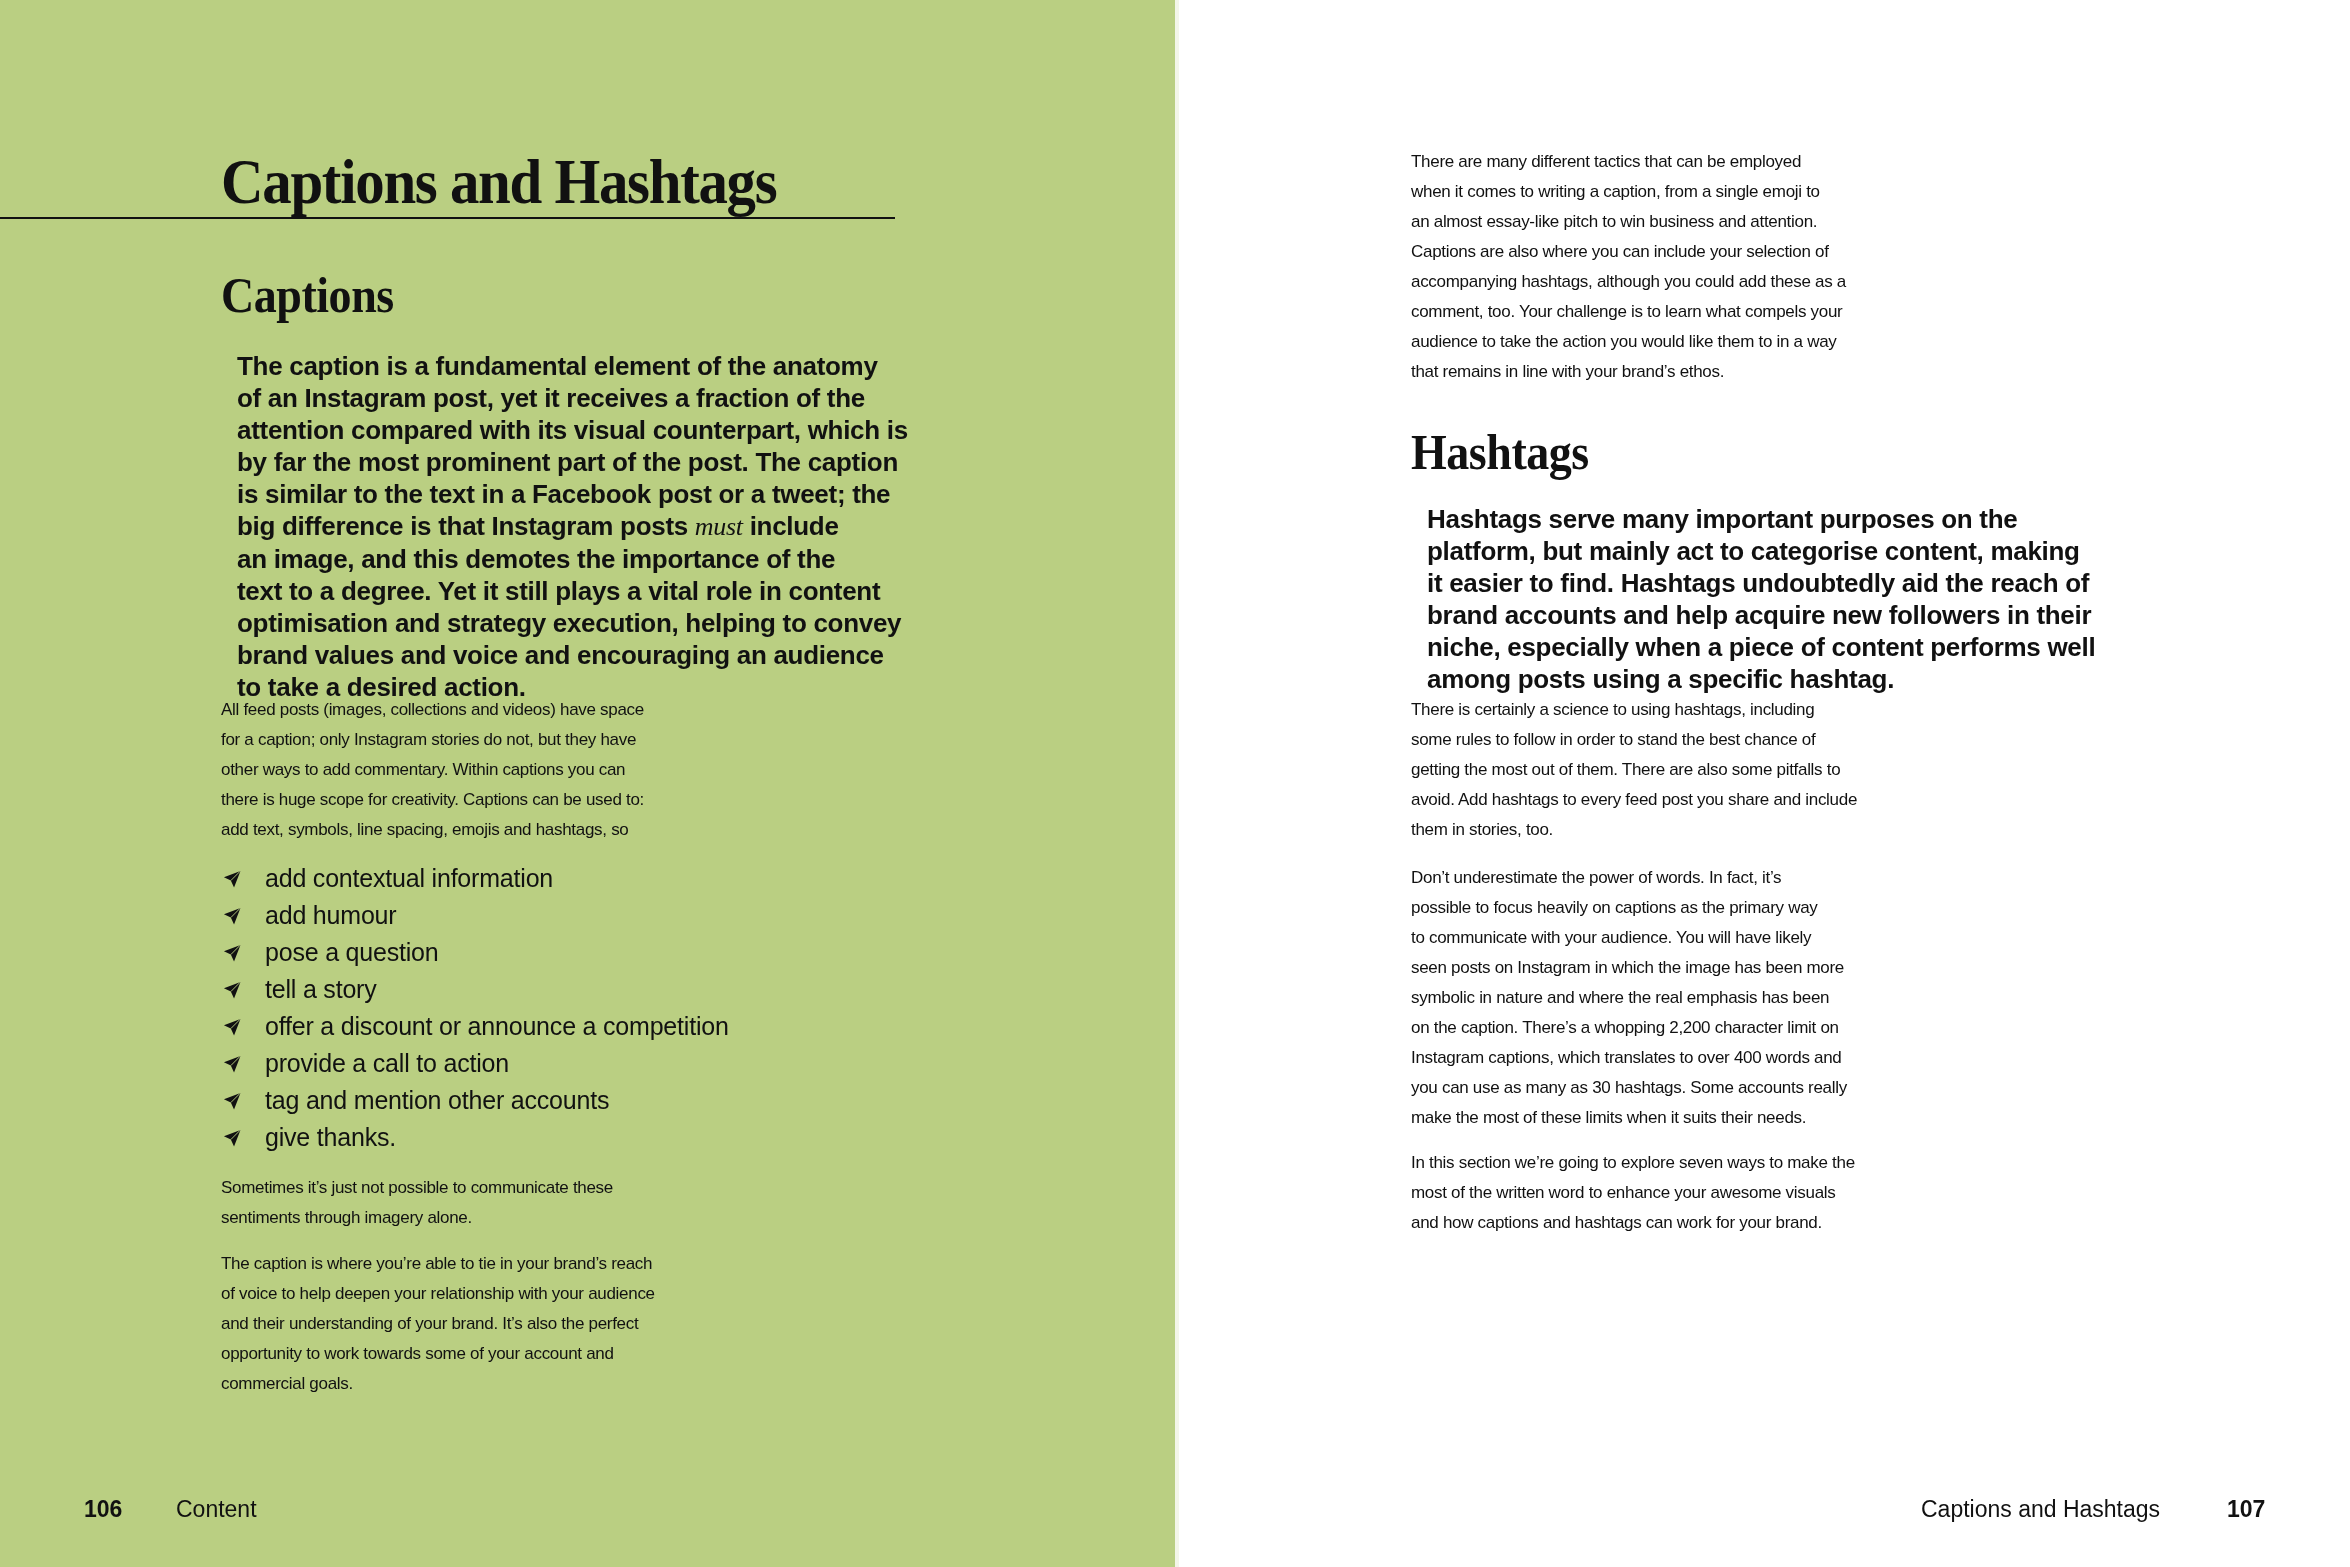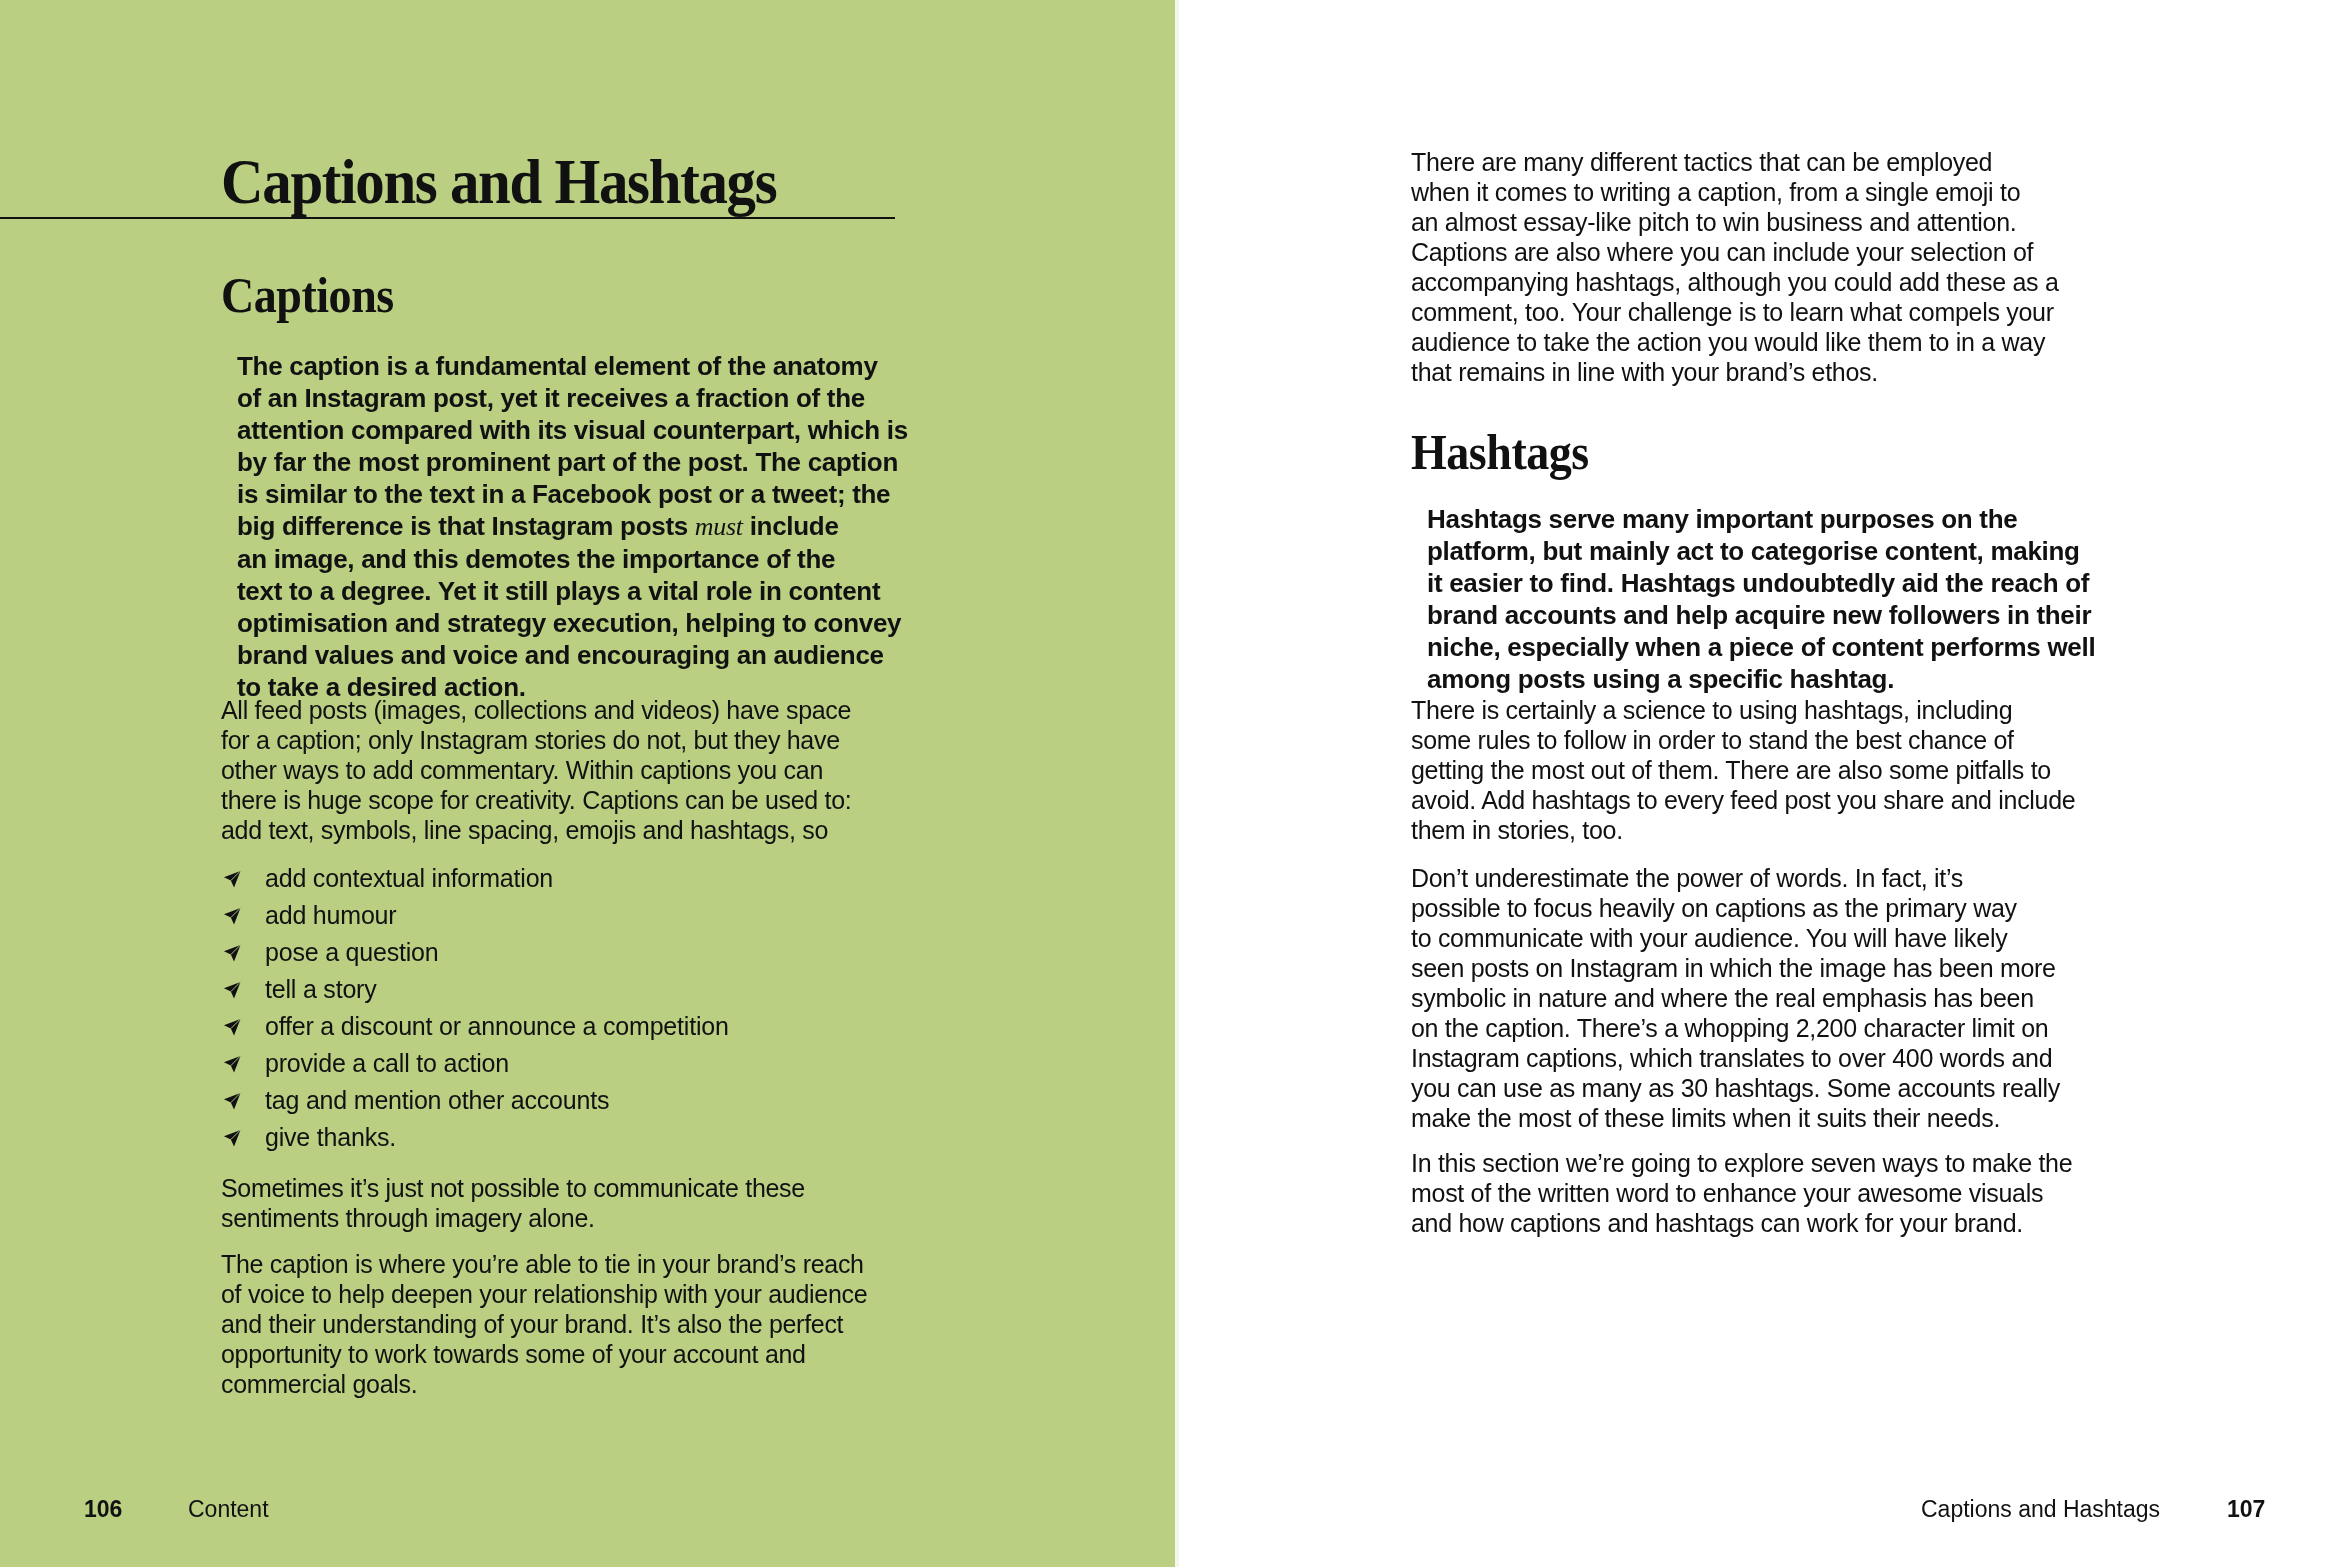--- a/index.html
+++ b/index.html
@@ -16,21 +16,21 @@
   .title-rule { position:absolute; left:0; top:217px; width:895px; height:1.8px; background:#111; }
 
   .h2 { margin:0; font-family:"Liberation Serif", "DejaVu Serif", serif; font-weight:700;
         font-size:50px; line-height:55px; letter-spacing:-0.5px; transform:scaleX(0.92); transform-origin:left top; white-space:nowrap; }
 
   .col { position:absolute; }
   .col-left { left:221px; width:735px; }
   .col-right { left:1411px; width:762px; }
 
   .lead { margin:16px; font-size:26px; line-height:32px; font-weight:700; letter-spacing:-0.3px; }
-  .body { margin:0; font-size:25px; line-height:30px; letter-spacing:-0.3px; }
+  .body { margin:0; font-size:17px; line-height:30px; letter-spacing:-0.3px; }
   .line { display:block; white-space:nowrap; }
   em { font-style:italic; font-weight:400;font-family:Liberation Serif, serif; }
 
   .bullets { list-style:none; margin:0; padding:0; }
   .bullets li { position:relative; height:37px; line-height:37px; font-size:25px; padding-left:44px; letter-spacing:-0.2px; white-space:nowrap; }
   .bullets .icon { position:absolute; left:1.8px; top:10px; width:18.4px; height:18.4px; }
 
   .footer-num { position:absolute; top:1495px; font-size:23px; font-weight:700; line-height:29px; }
   .footer-label { position:absolute; top:1495px; font-size:23px; line-height:29px; }
 </style>
@@ -146,21 +146,21 @@
   <p class="body">
     <span class="line">The caption is where you’re able to tie in your brand’s reach</span>
     <span class="line">of voice to help deepen your relationship with your audience</span>
     <span class="line">and their understanding of your brand. It’s also the perfect</span>
     <span class="line">opportunity to work towards some of your account and</span>
     <span class="line">commercial goals.</span>
   </p>
 </div>
 
 <span class="footer-num" style="left:84px;">106</span>
-<span class="footer-label" style="left:188px;">Content</span>
+<span class="footer-label" style="left:176px;">Content</span>
 
 <div class="col col-right" style="top:147px;">
   <p class="body">
     <span class="line">There are many different tactics that can be employed</span>
     <span class="line">when it comes to writing a caption, from a single emoji to</span>
     <span class="line">an almost essay-like pitch to win business and attention.</span>
     <span class="line">Captions are also where you can include your selection of</span>
     <span class="line">accompanying hashtags, although you could add these as a</span>
     <span class="line">comment, too. Your challenge is to learn what compels your</span>
     <span class="line">audience to take the action you would like them to in a way</span>

